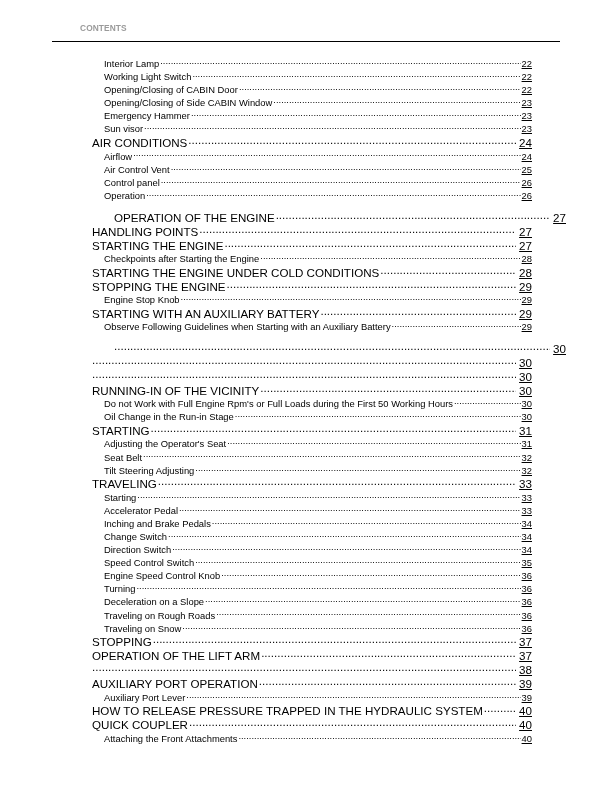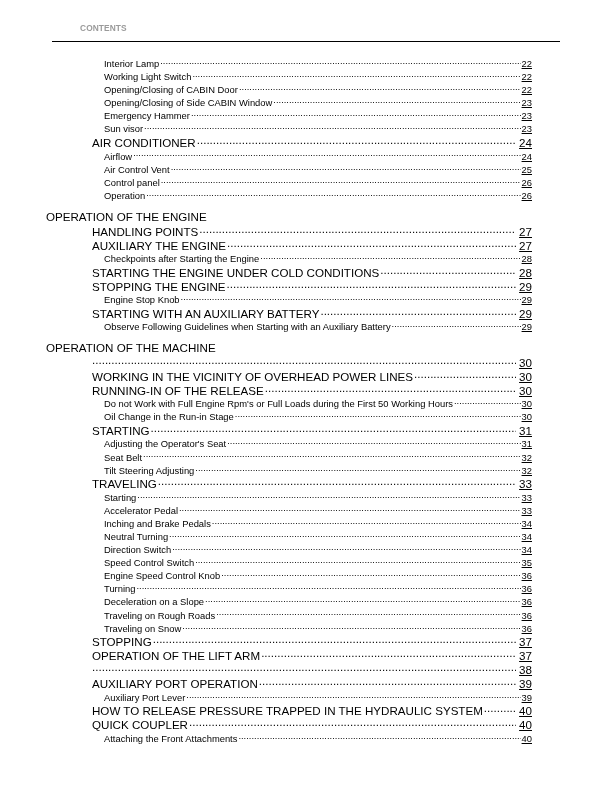--- a/index.html
+++ b/index.html
@@ -7,21 +7,21 @@
            font-family: "Liberation Sans", sans-serif; color: #000; }
     .header-title { position: absolute; left: 80px; top: 22px; font-size: 9.5px; font-weight: bold;
                     color: #9a9a9a; letter-spacing: 0.1px; transform: scaleX(0.88); transform-origin: left top; }
     .header-rule { position: absolute; left: 52px; top: 41px; width: 508px; height: 0; border-top: 1.3px solid #000; }
     .toc { position: absolute; left: 0; top: 57px; width: 612px; }
     .row { position: relative; display: flex; align-items: baseline; white-space: nowrap; overflow: hidden; }
     .row .t { flex: 0 0 auto; padding-right: 1px; }
     .row .dots { flex: 1 1 auto; overflow: hidden; position: relative; height: 1em; }
     .row .dots::after { content: "........................................................................................................................................................................................................................................................................................................................................................................"; position: absolute; left: 0; bottom: 0; letter-spacing: 0px; white-space: nowrap; }
     .row .p { flex: 0 0 auto; padding-left: 1px; text-decoration: underline; }
-    .l1 { margin-left: 46px; width: 452px; font-size: 11.6px; height: 14px; line-height: 14px; flex-direction: column; }
+    .l1 { margin-left: 114px; width: 452px; font-size: 11.6px; height: 14px; line-height: 14px; }
     .l1.first { margin-top: 8px; }
     .l2 { margin-left: 92px; width: 440px; font-size: 11.6px; height: 14px; line-height: 14px; }
     .l3 { margin-left: 104px; width: 428px; font-size: 9.4px; height: 13.1px; line-height: 13.1px; }
     .l3 .dots::after { font-size: 9.4px; }
     .l1 .p, .l2 .p { padding-left: 3px; }
   </style>
 </head>
 <body>
 
 <div class="header-title">CONTENTS</div>
@@ -52,21 +52,21 @@
       <span class="t">Emergency Hammer</span>
       <span class="dots"></span>
       <span class="p">23</span>
     </div>
     <div class="row l3">
       <span class="t">Sun visor</span>
       <span class="dots"></span>
       <span class="p">23</span>
     </div>
     <div class="row l2">
-      <span class="t">AIR CONDITIONER</span>
+      <span class="t">AIR CONDITIONS</span>
       <span class="dots"></span>
       <span class="p">24</span>
     </div>
     <div class="row l3">
       <span class="t">Airflow</span>
       <span class="dots"></span>
       <span class="p">24</span>
     </div>
     <div class="row l3">
       <span class="t">Air Control Vent</span>
@@ -87,21 +87,21 @@
       <span class="t">OPERATION OF THE ENGINE</span>
       <span class="dots"></span>
       <span class="p">27</span>
     </div>
     <div class="row l2">
       <span class="t">HANDLING POINTS</span>
       <span class="dots"></span>
       <span class="p">27</span>
     </div>
     <div class="row l2">
-      <span class="t">AUXILIARY THE ENGINE</span>
+      <span class="t">STARTING THE ENGINE</span>
       <span class="dots"></span>
       <span class="p">27</span>
     </div>
     <div class="row l3">
       <span class="t">Checkpoints after Starting the Engine</span>
       <span class="dots"></span>
       <span class="p">28</span>
     </div>
     <div class="row l2">
       <span class="t">STARTING THE ENGINE UNDER COLD CONDITIONS</span>
@@ -122,35 +122,33 @@
       <span class="t">STARTING WITH AN AUXILIARY BATTERY</span>
       <span class="dots"></span>
       <span class="p">29</span>
     </div>
     <div class="row l3">
       <span class="t">Observe Following Guidelines when Starting with an Auxiliary Battery</span>
       <span class="dots"></span>
       <span class="p">29</span>
     </div>
     <div class="row l1 first">
-      <span class="t">OPERATION OF THE MACHINE</span>
-      <span class="dots"></span>
-      <span class="p">30</span>
-    </div>
-    <div class="row l2">
-      <span class="dots"></span>
-      <span class="p">30</span>
-    </div>
-    <div class="row l2">
-      <span class="t">WORKING IN THE VICINITY OF OVERHEAD POWER LINES</span>
-      <span class="dots"></span>
-      <span class="p">30</span>
-    </div>
-    <div class="row l2">
-      <span class="t">RUNNING-IN OF THE RELEASE</span>
+      <span class="dots"></span>
+      <span class="p">30</span>
+    </div>
+    <div class="row l2">
+      <span class="dots"></span>
+      <span class="p">30</span>
+    </div>
+    <div class="row l2">
+      <span class="dots"></span>
+      <span class="p">30</span>
+    </div>
+    <div class="row l2">
+      <span class="t">RUNNING-IN OF THE VICINITY</span>
       <span class="dots"></span>
       <span class="p">30</span>
     </div>
     <div class="row l3">
       <span class="t">Do not Work with Full Engine Rpm's or Full Loads during the First 50 Working Hours</span>
       <span class="dots"></span>
       <span class="p">30</span>
     </div>
     <div class="row l3">
       <span class="t">Oil Change in the Run-in Stage</span>
@@ -191,21 +189,21 @@
       <span class="t">Accelerator Pedal</span>
       <span class="dots"></span>
       <span class="p">33</span>
     </div>
     <div class="row l3">
       <span class="t">Inching and Brake Pedals</span>
       <span class="dots"></span>
       <span class="p">34</span>
     </div>
     <div class="row l3">
-      <span class="t">Neutral Turning</span>
+      <span class="t">Change Switch</span>
       <span class="dots"></span>
       <span class="p">34</span>
     </div>
     <div class="row l3">
       <span class="t">Direction Switch</span>
       <span class="dots"></span>
       <span class="p">34</span>
     </div>
     <div class="row l3">
       <span class="t">Speed Control Switch</span>

